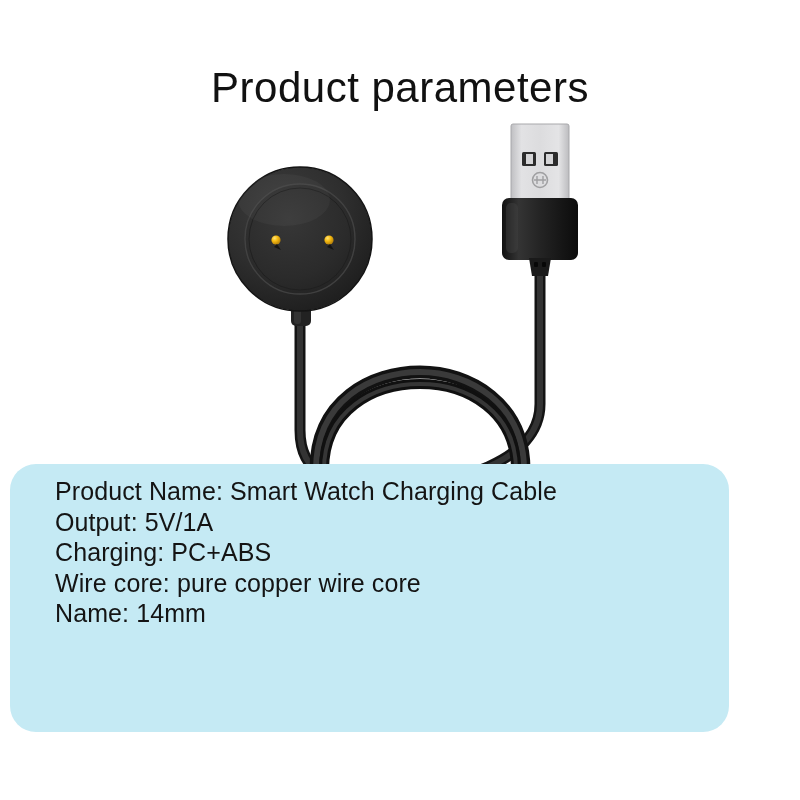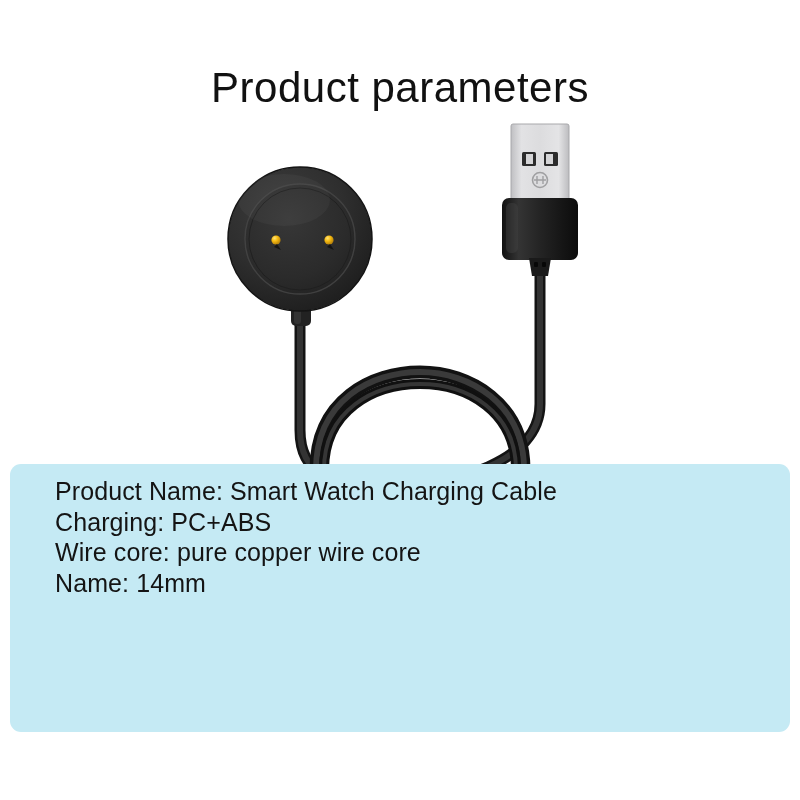--- a/index.html
+++ b/index.html
@@ -49,24 +49,24 @@
   }
   .product-photo svg {
     display: block;
   }
 
   
   .spec-panel {
     position: absolute;
     left: 10px;
     top: 464px;
-    width: 780px;
+    width: 719px;
     height: 268px;
     background: #c5eaf4;
-    border-radius: 11px;
+    border-radius: 26px;
     box-sizing: border-box;
     padding: 14px 0 0 0;
   }
   .spec-list {
     position: absolute;
     left: 45px;
     top: 12px;
     width: 710px;
   }
   .spec-line {
@@ -211,19 +211,20 @@
         <path d="M 529 258 L 551 258 L 548 276 L 532 276 Z" fill="#1a1a1a"></path>
         <rect x="534" y="262" width="4" height="5" rx="1" fill="#000000" opacity="0.7"></rect>
         <rect x="542" y="262" width="4" height="5" rx="1" fill="#000000" opacity="0.7"></rect>
       </g>
     </svg>
   </div>
 
   <div class="spec-panel">
     <div class="spec-list">
       <div class="spec-line">Product Name: Smart Watch Charging Cable</div>
+      <div class="spec-line">Output: 5V/1A</div>
       <div class="spec-line">Charging: PC+ABS</div>
       <div class="spec-line">Wire core: pure copper wire core</div>
       <div class="spec-line">Name: 14mm</div>
     </div>
   </div>
 
 </div>
 
 </body></html>

